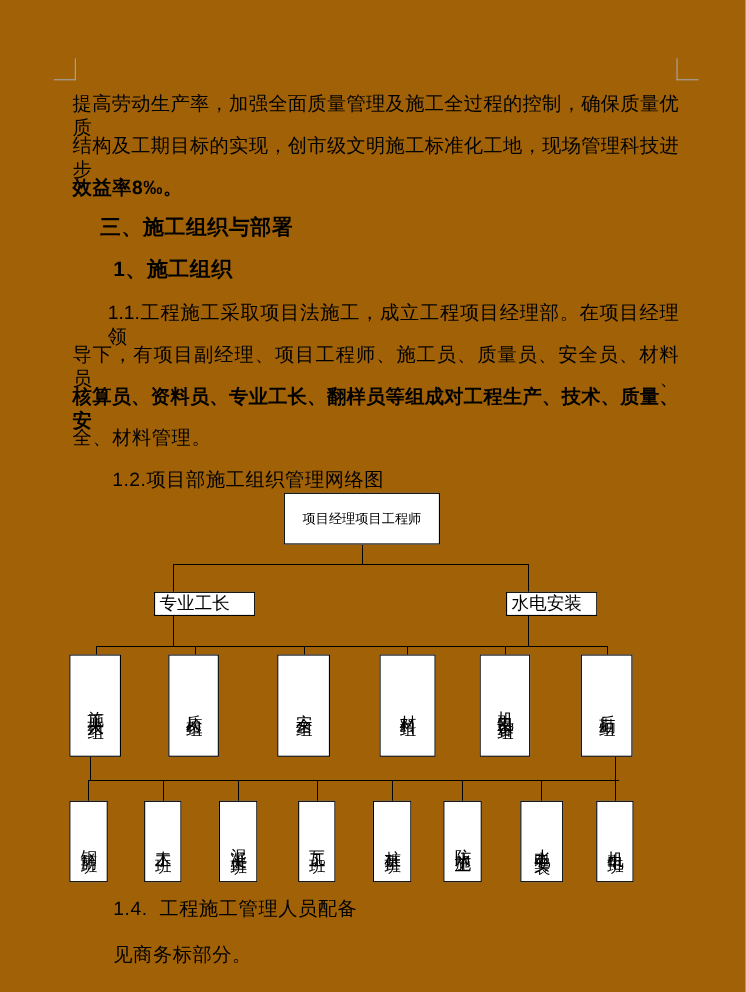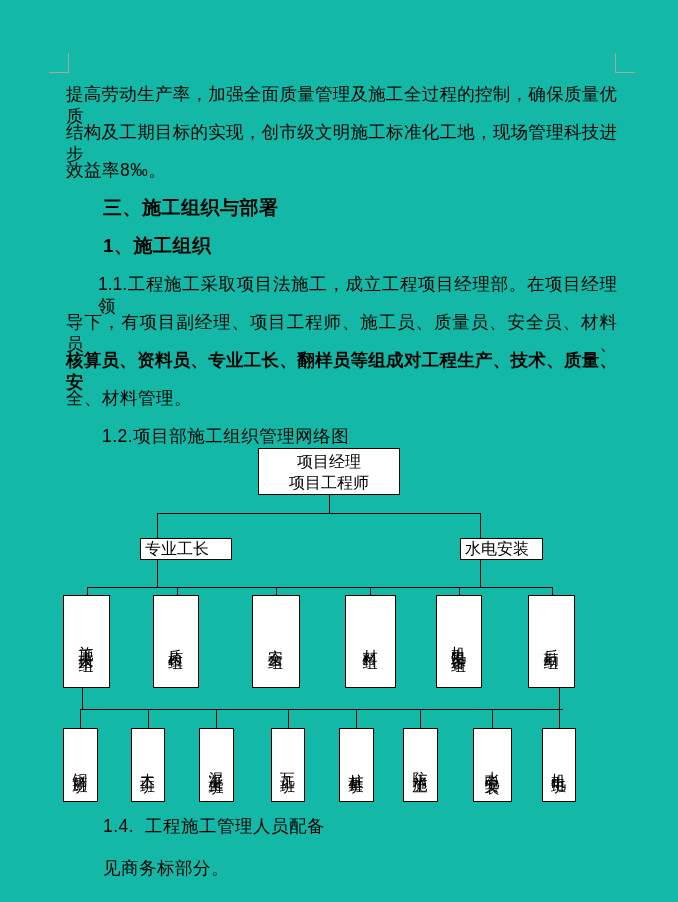--- a/index.html
+++ b/index.html
@@ -1,59 +1,59 @@
 <!DOCTYPE html>
 <html><head>
 <meta charset="utf-8">
 <style>
   html,body { margin:0; padding:0; background:#ffffff; }
   .page {
-    position:relative; width:678px; height:902px; background:#14b8a6;
+    position:relative; width:678px; height:902px; background:#a16207;
     font-family:"Liberation Sans", sans-serif; color:#000; overflow:hidden;
   }
   .mark { position:absolute; width:19px; height:19px; }
   .mark-tl { left:49px; top:53px; border-right:1px solid #a6a6a6; border-bottom:1px solid #a6a6a6; }
   .mark-tr { left:615px; top:53px; border-left:1px solid #a6a6a6; border-bottom:1px solid #a6a6a6; }
 
   .line {
     position:absolute; font-size:17.5px; line-height:22px;
     white-space:pre; color:#000; letter-spacing:0.5px;
   }
   .line.just { text-align:justify; text-align-last:justify; white-space:normal; letter-spacing:0; }
   .line.h { font-weight:bold; font-size:19px; letter-spacing:0.5px; }
 
   #connector-svg { position:absolute; left:0; top:0; pointer-events:none; }
 
   .node {
     position:absolute; border:1px solid #000; background:#fff;
     box-sizing:border-box; color:#000;
   }
   .node.root {
-    display:flex; flex-direction:column; align-items:center; justify-content:center;
-    font-size:16px; line-height:21px; text-align:right;
+    display:flex; flex-direction:row; align-items:center; justify-content:center;
+    font-size:12px; line-height:21px; text-align:right;
   }
   .node.l2 { display:flex; align-items:center; font-size:16px; padding-left:4px; }
   .node.vbox {
     display:flex; align-items:center; justify-content:center;
     writing-mode:vertical-lr; text-orientation:upright;
     font-size:15px; letter-spacing:3px; line-height:1;
   }
 </style>
 </head>
 <body>
 
 <div class="page">
   <div class="mark mark-tl"></div>
   <div class="mark mark-tr"></div>
 
   <div id="text-layer">
       <div class="line just" style="left: 66px; top: 83px; width: 551px;">提高劳动生产率，加强全面质量管理及施工全过程的控制，确保质量优质</div>
       <div class="line just" style="left: 66px; top: 121px; width: 551px;">结构及工期目标的实现，创市级文明施工标准化工地，现场管理科技进步</div>
-      <div class="line" style="left: 66px; top: 159px;">效益率8‰。</div>
-      <div class="line h" style="left: 103px; top: 197px;">三、施工组织与部署</div>
+      <div class="line" style="left: 66px; top: 159px; font-weight: bold;">效益率8‰。</div>
+      <div class="line h" style="left: 91px; top: 197px;">三、施工组织与部署</div>
       <div class="line h" style="left: 103px; top: 235px;">1、施工组织</div>
       <div class="line just" style="left: 98px; top: 273px; width: 519px;">1.1.工程施工采取项目法施工，成立工程项目经理部。在项目经理领</div>
       <div class="line just" style="left: 66px; top: 311px; width: 551px;">导下，有项目副经理、项目工程师、施工员、质量员、安全员、材料员、</div>
       <div class="line just" style="left: 66px; top: 349px; width: 551px; font-weight: bold;">核算员、资料员、专业工长、翻样员等组成对工程生产、技术、质量、安</div>
       <div class="line" style="left: 66px; top: 387px;">全、材料管理。</div>
       <div class="line" style="left: 102px; top: 425px;">1.2.项目部施工组织管理网络图</div>
       <div class="line" style="left: 103px; top: 815px;">1.4.  工程施工管理人员配备</div>
       <div class="line" style="left: 103px; top: 857px;">见商务标部分。</div>
     </div>
 

